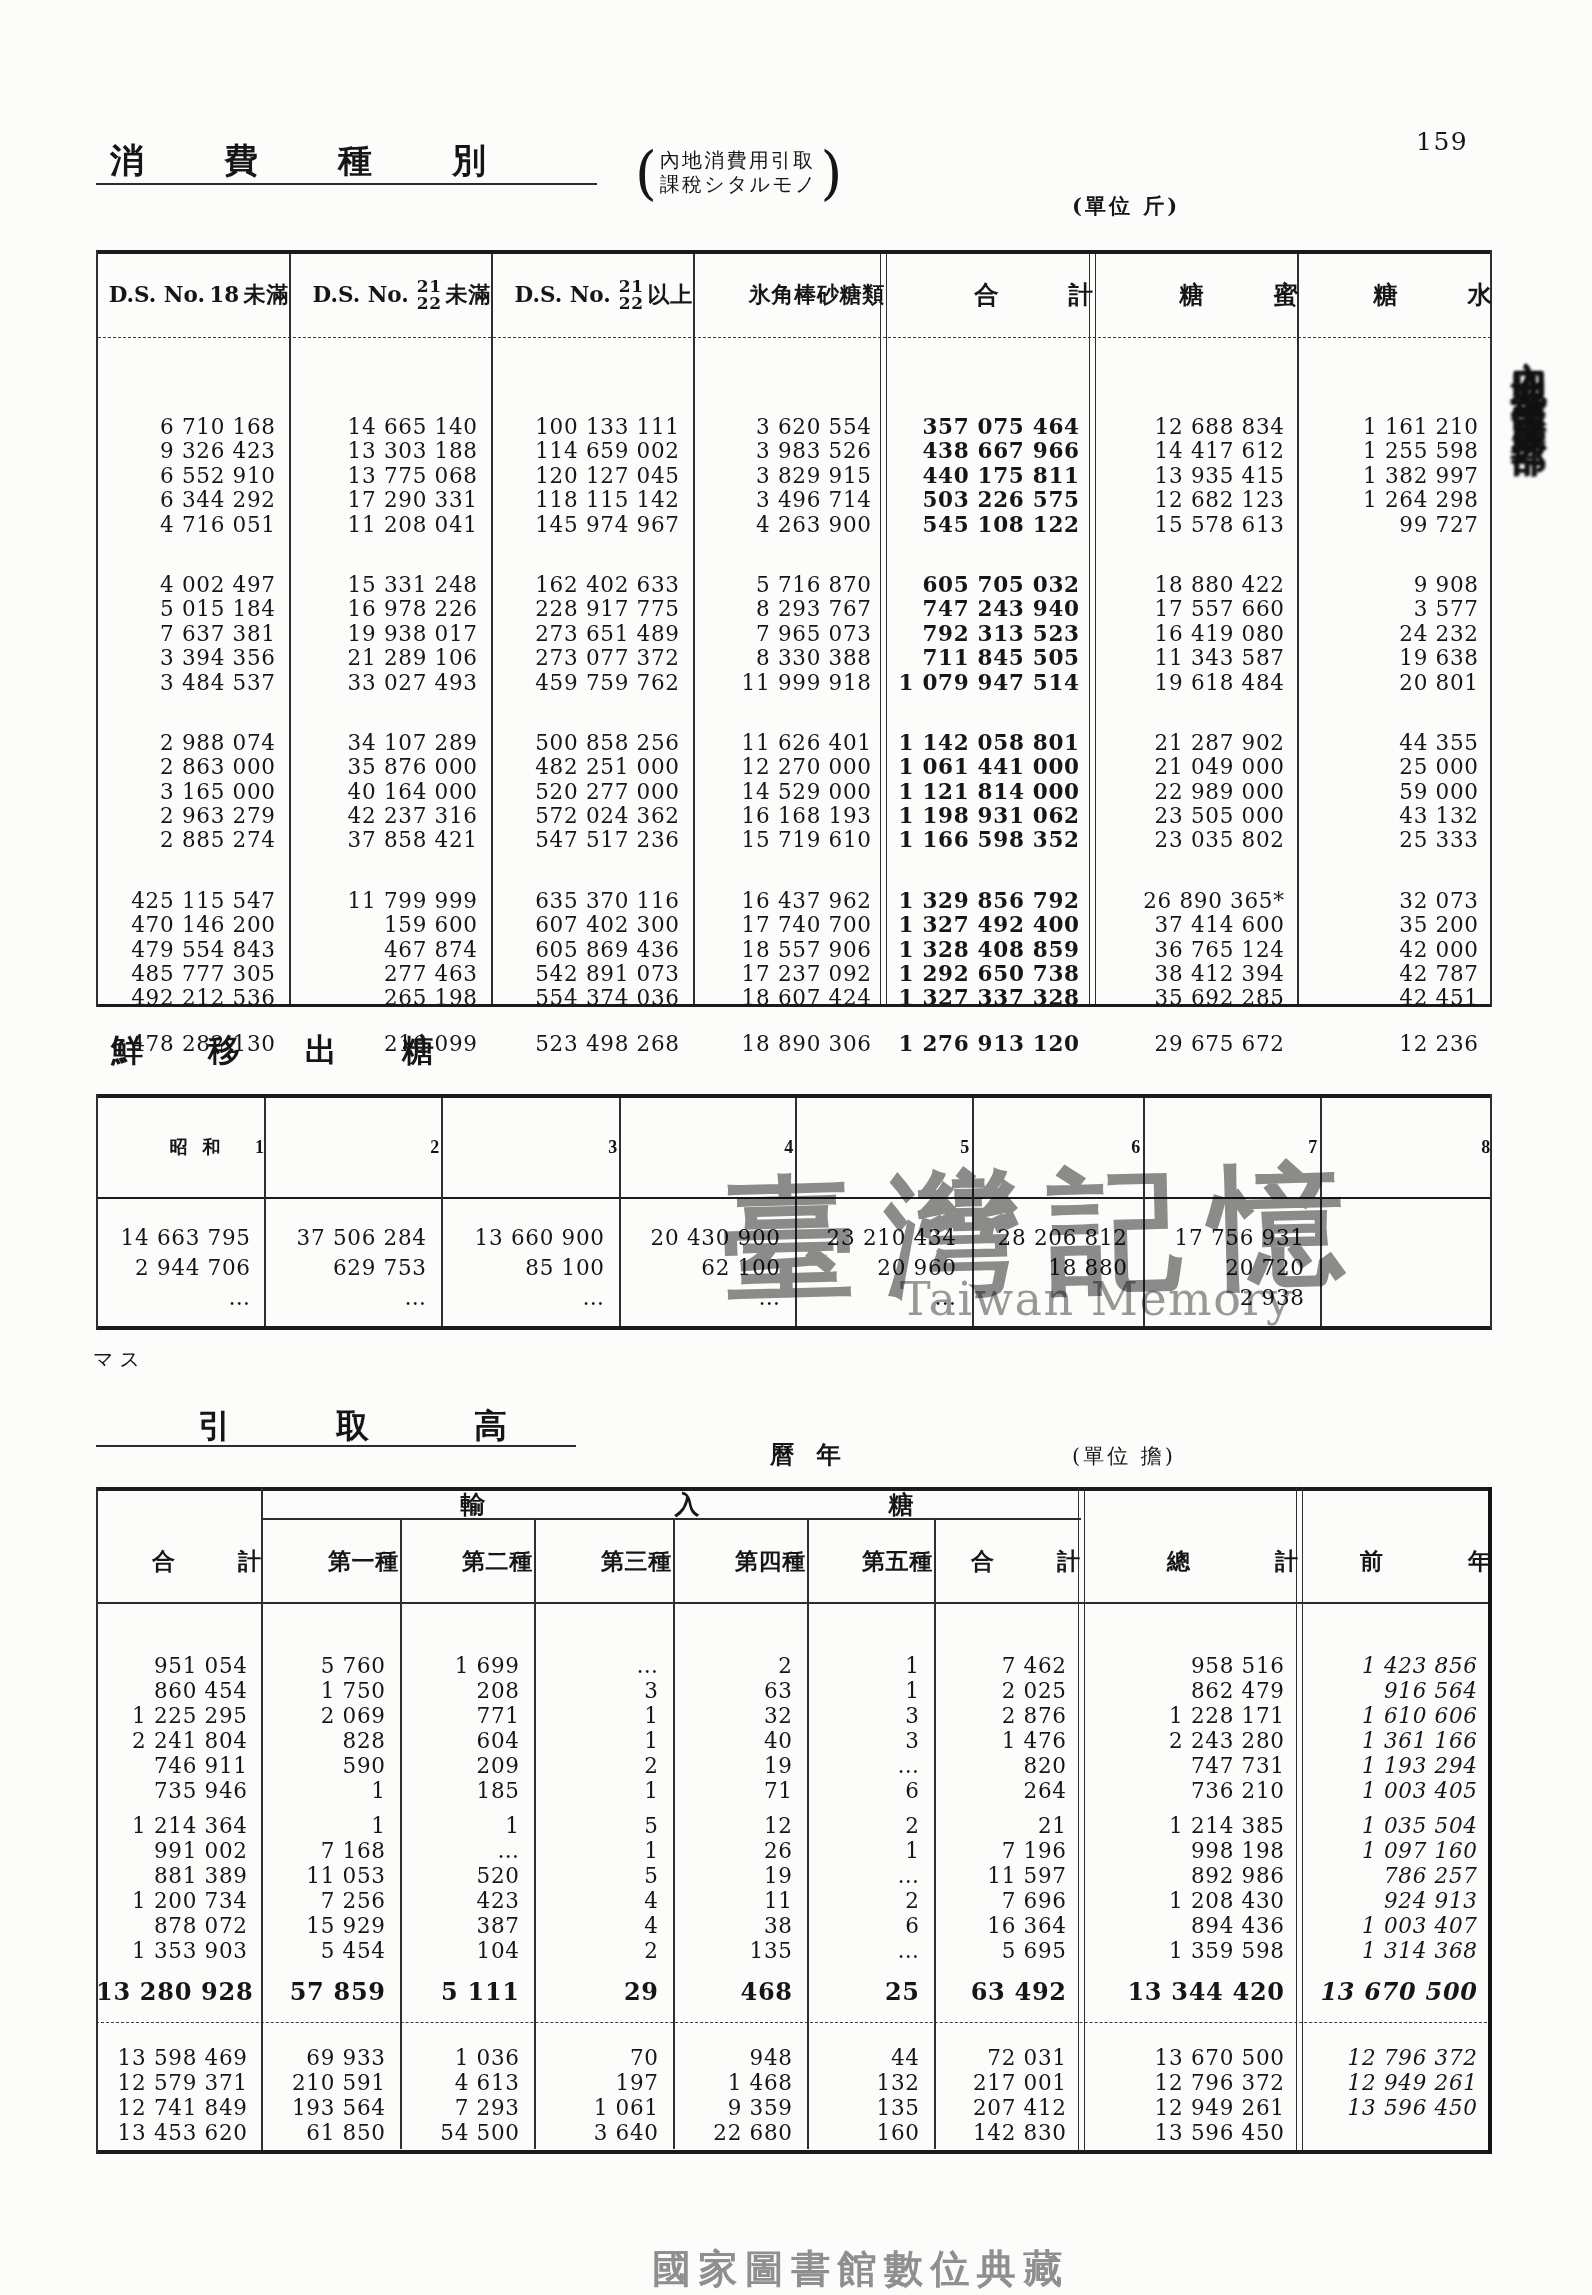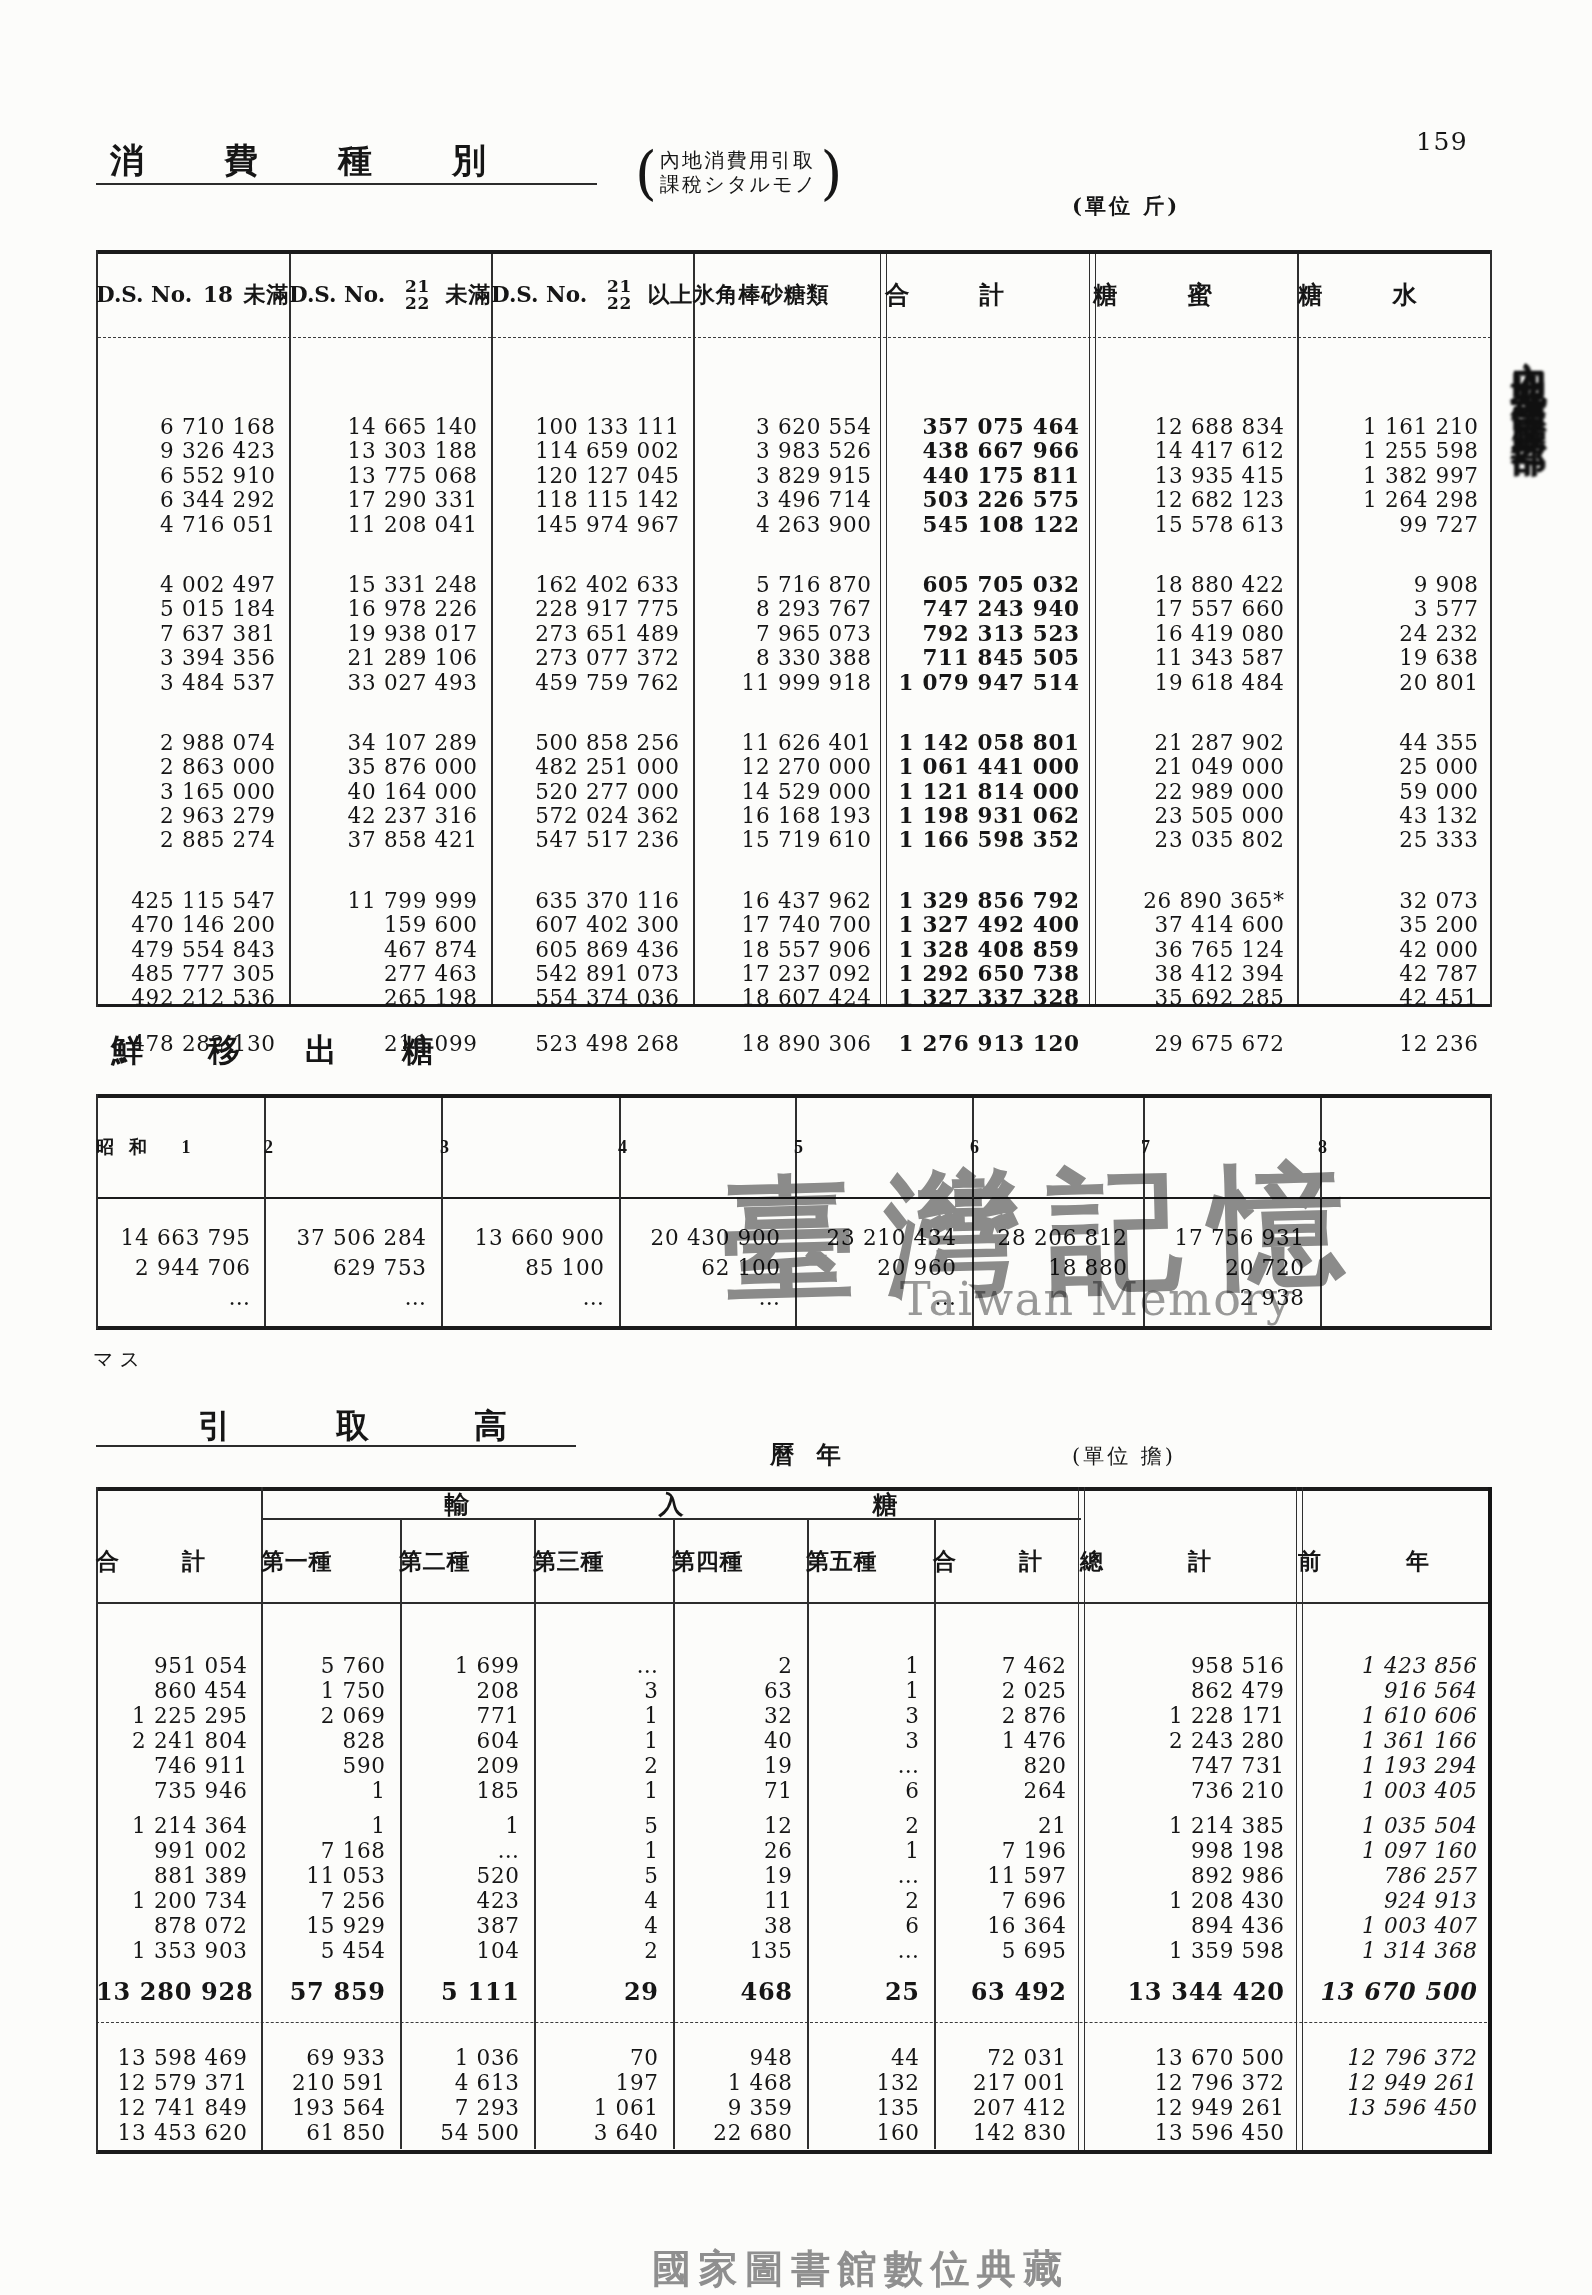--- a/index.html
+++ b/index.html
@@ -51,37 +51,37 @@
 
   .t1-body .trow .tcell{line-height:24.4px;height:24.4px;}
   .t1-body .row-group:not(:last-child){margin-bottom:21px;margin-top:36px;}
   .t2-body .trow .tcell{line-height:30px;height:30px;}
   .t3-body .trow .tcell{line-height:25px;height:25px;}
   .t3-body .row-group:not(:last-child){margin-bottom:10.4px;}
   .t3-totals .trow .tcell{line-height:31px;height:31px;font-size:24px;font-weight:bold;}
   .t3-final .trow .tcell{line-height:25px;height:25px;}
 
   
-  .thead .tcell{display:flex;align-items:center;justify-content:space-between;padding:0;
+  .thead .tcell{display:flex;align-items:center;justify-content:flex-end;padding:0;
                 font-weight:bold;font-size:22px;letter-spacing:0.7px;}
   .t1-head{height:85px;}
   .t1-head .tcell{height:85px;}
   .t1-head .lat{font-size:21.5px;margin-right:4.4px;letter-spacing:0;}
   .t1-head .cjk{font-size:22px;}
   .t1-head .tcell:nth-child(n+5) .sp{letter-spacing:70px;margin-right:-70px;font-size:24.4px;}
   .frac{display:inline-flex;flex-direction:column;text-align:center;font-size:17px;line-height:17px;
         margin:0 3.7px;font-weight:bold;}
   .t2-head{height:102px;}
   .t2-head .tcell{height:102px;font-size:18px;font-family:Liberation Serif, serif;}
   .t2-head .tcell:first-child .sp{letter-spacing:15px;margin-right:-15px;}
   .t3-head{height:84px;}
   .t3-head .tcell{height:84px;font-size:23px;}
   .t3-head .tcell:nth-child(1) .sp,.t3-head .tcell:nth-child(7) .sp{letter-spacing:63px;margin-right:-63px;}
   .t3-head .tcell:nth-child(8) .sp,.t3-head .tcell:nth-child(9) .sp{letter-spacing:85px;margin-right:-85px;}
-  .span-head{font-size:25px;font-weight:bold;text-align:center;}
+  .span-head{font-size:25px;font-weight:bold;text-align:center;margin-left:16px;}
   .span-head .sp{letter-spacing:189px;margin-right:-189px;}
 </style>
 </head>
 <body>
 
 <div id="page">
 
   <div class="abs page-title" style="left:110px;top:138px;">消費種別</div>
   <div class="hr h2" style="left:96px;top:183px;width:501px;"></div>
   <div class="abs page-num" style="left:1416px;top:127px;">159</div>

